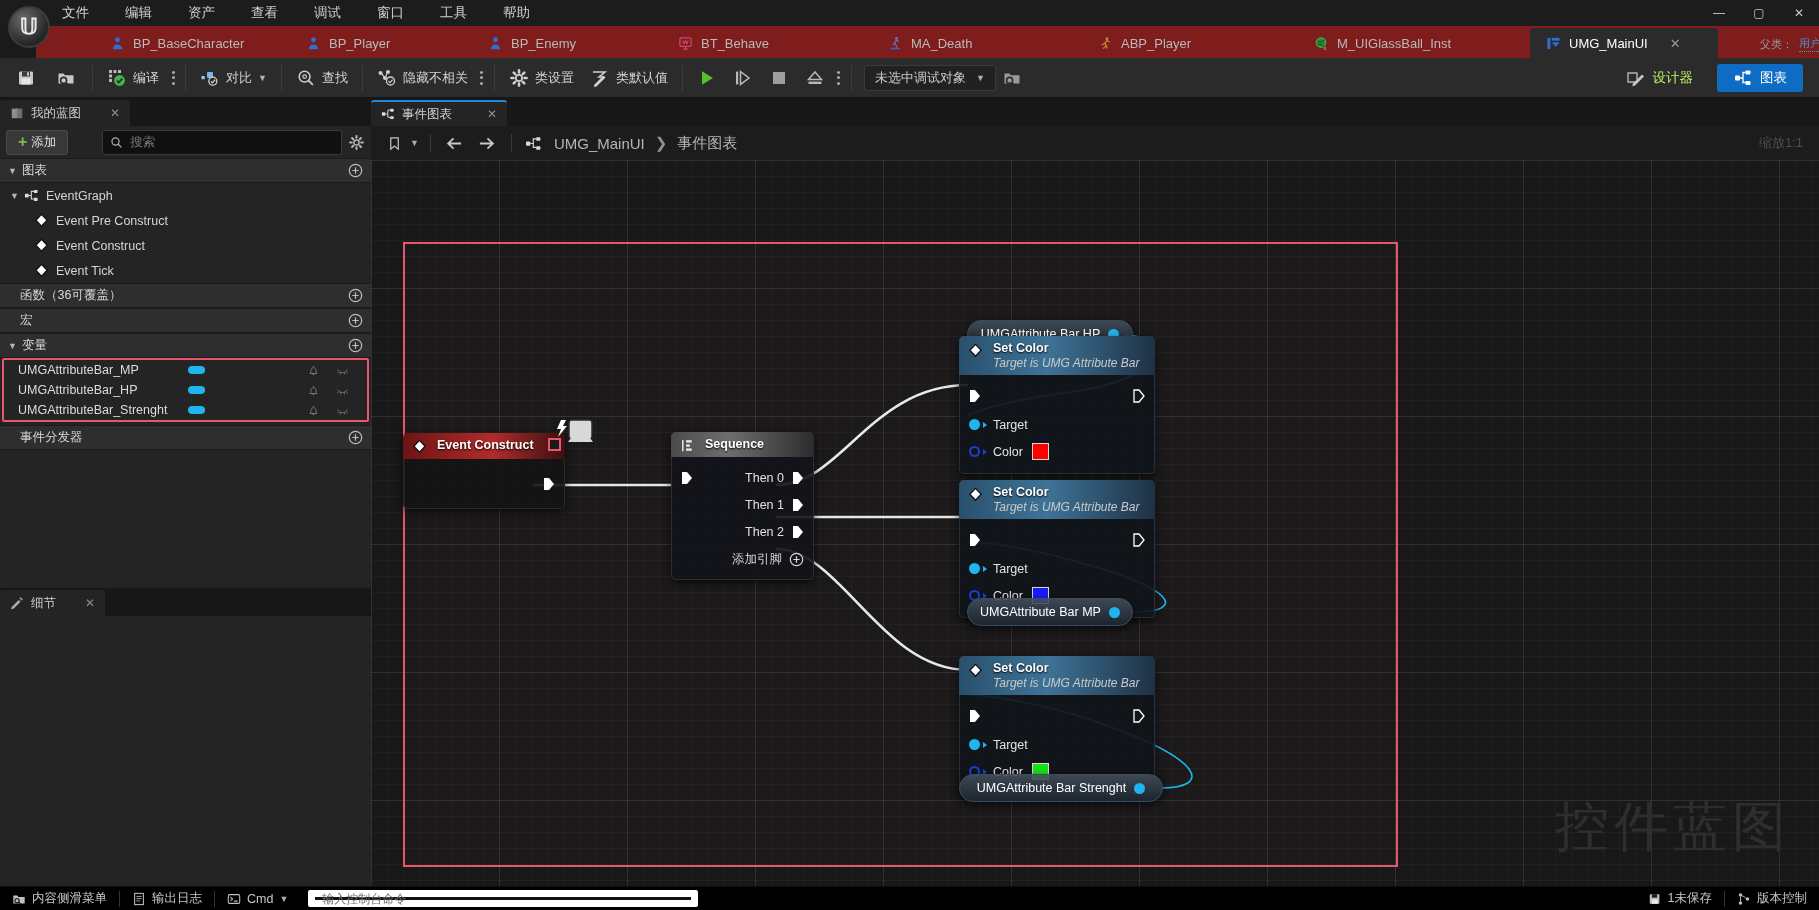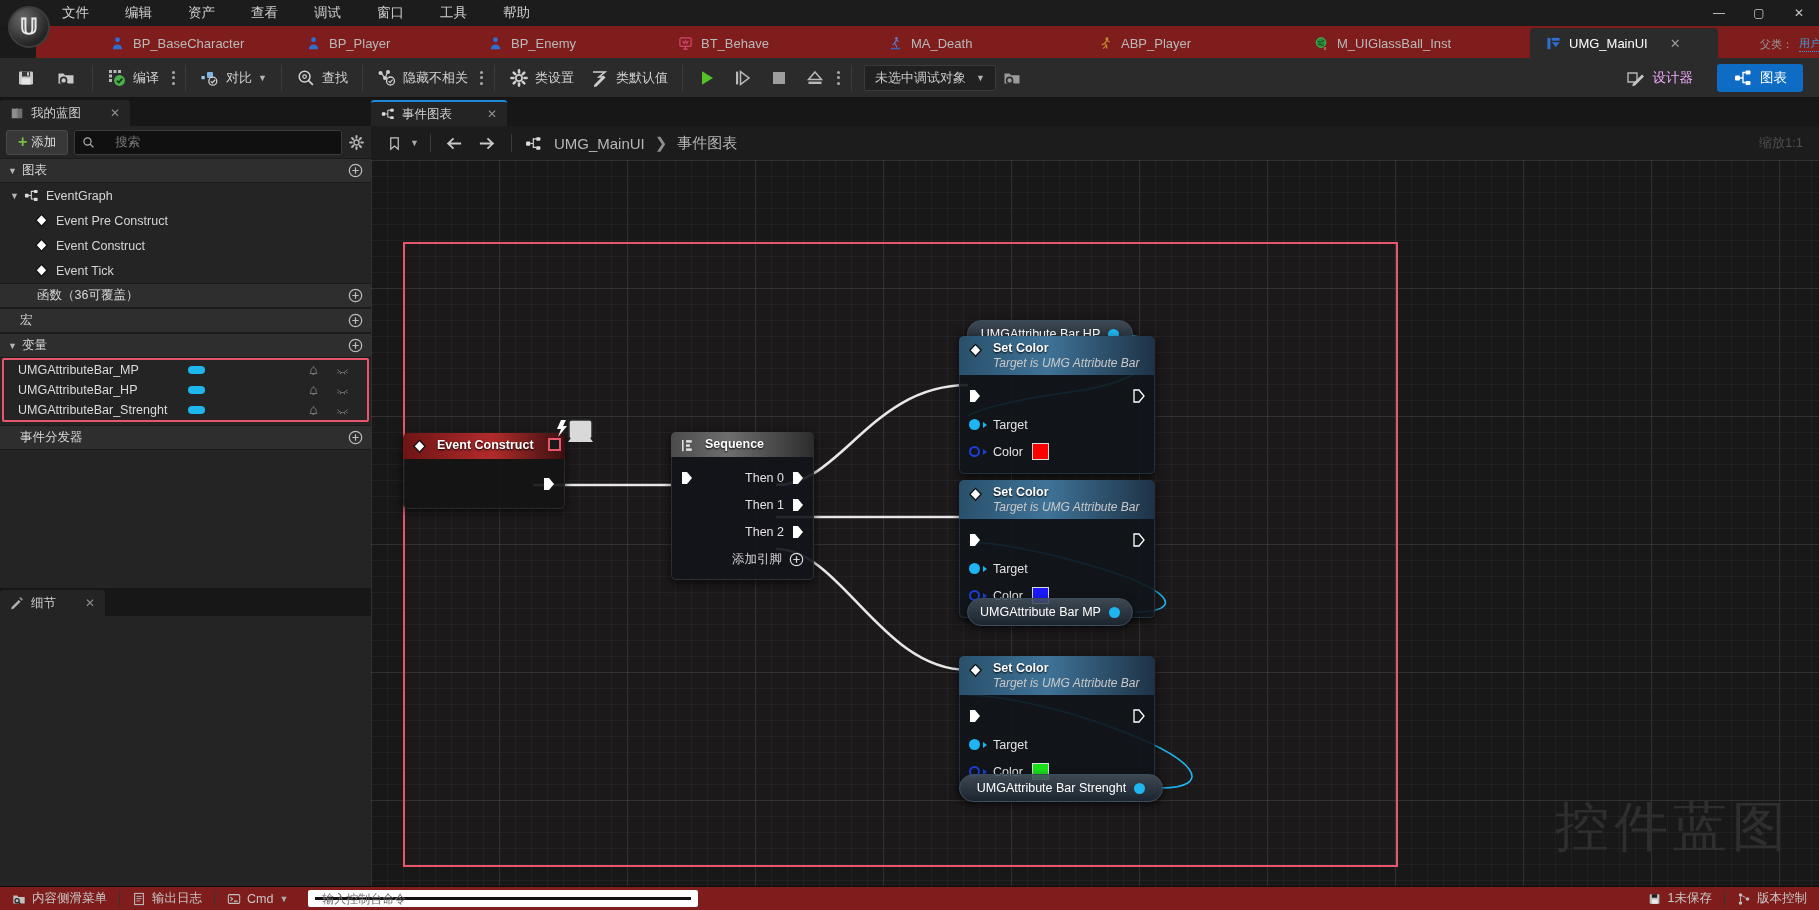--- a/index.html
+++ b/index.html
@@ -69,21 +69,21 @@
              height:32px; justify-content:center; cursor:pointer;}
   .tb-dots i { width:3px; height:3px; border-radius:50%; background:#aaa; display:block; }
   .dbg-select {
     display:flex; align-items:center; gap:10px; height:26px; padding:0 10px;
     background:#212121; border:1px solid #3a3a3a; border-radius:2px;
     font-size:13px; color:#c9c9c9; margin-left:6px; cursor:pointer;
   }
   .tb-right { margin-left:auto; display:flex; align-items:center; gap:8px; padding-right:10px; }
   .mode-btn {
     display:flex; align-items:center; gap:7px; height:28px; padding:0 16px;
-    font-size:13.5px; color:#f0abfc; border-radius:3px; cursor:pointer;
+    font-size:13.5px; color:#bef264; border-radius:3px; cursor:pointer;
   }
   .mode-btn.active { background:#0e6cc4; color:#fff; }
 
   
   .leftpanel {
     position:absolute; top:98px; left:0; width:371px; height:788px; background:#1c1c1c;
   }
   .panel-tabbar { height:28px; background:#171717; display:flex; align-items:flex-end; }
   .panel-tab {
     height:26px; background:#242424; display:flex; align-items:center; gap:7px;
@@ -94,21 +94,21 @@
 
   .mb-toolrow { height:32px; display:flex; align-items:center; gap:6px; padding:4px 6px; }
   .add-btn {
     display:flex; align-items:center; gap:4px; height:25px; padding:0 11px;
     background:#383838; border:1px solid #4a4a4a; border-radius:3px;
     font-size:12.5px; color:#e0e0e0; cursor:pointer;
   }
   .add-btn .plus { color:#78c043; font-size:16px; line-height:1; font-weight:bold; }
   .mb-search {
     flex:1; height:25px; background:#101010; border:1px solid #3a3a3a; border-radius:2px;
-    display:flex; align-items:center; gap:20px; padding:0 7px;
+    display:flex; align-items:center; gap:7px; padding:0 7px;margin-left:28px;
   }
   .mb-search input {
     flex:1; background:transparent; border:none; outline:none;
     color:#d2d2d2; font-size:12.5px; font-family:inherit;
   }
   .mb-search input::placeholder { color:#7a7a7a; }
   .gear { width:17px; height:17px; cursor:pointer; }
 
   .mb-section {
     height:25px; background:#2e2e2e; display:flex; align-items:center;
@@ -233,21 +233,21 @@
               border-bottom:3px solid transparent; margin-left:-5px; margin-right:6px;}
   .colorswatch { width:17px; height:17px; border:1px solid #d8d8d8; display:inline-block; margin-left:9px;}
   .varpin-dot { width:11px; height:11px; border-radius:50%; background:#1fb5ef; display:block;}
 
   .addpin-row { display:flex; align-items:center; justify-content:flex-end; gap:7px;
                 height:28px; padding:0 9px; font-size:12.5px; color:#d8d8d8; }
 
   
   .statusbar {
     position:absolute; bottom:0; left:0; width:1819px; height:24px;
-    background:#7f1d1d; display:flex; align-items:center; border-top:1px solid #0f0f0f;
+    background:#000000; display:flex; align-items:center; border-top:1px solid #0f0f0f;
   }
   .sb-btn { display:flex; align-items:center; gap:6px; height:24px; padding:0 12px;
             font-size:12.5px; color:#c6c6c6; cursor:pointer; }
   .sb-sep { width:1px; height:16px; background:#343434; }
   .cmd-input {
     width:390px; height:17px; background:#111; border:7px solid #ffffff; border-radius:2px;
     margin-left:8px; display:flex; align-items:center; padding:0 7px;
   }
   .cmd-input input { flex:1; background:transparent; border:none; outline:none;
                      color:#cfcfcf; font-size:12px; font-family:inherit; }
@@ -600,21 +600,21 @@
         </svg>
         <span>Event Construct</span>
       </div>
       <div class="tree-row" style="padding-left:34px">
         <svg class="ic" viewBox="0 0 16 16">
           <path d="M8 1.5l6 6.3-6 6.3-6-6.3z" fill="#fff" stroke="#111" stroke-width="1.4"></path>
         </svg>
         <span>Event Tick</span>
       </div>
 
-      <div class="mb-section" style="padding-left:37px">
+      <div class="mb-section" style="padding-left:20px">
         <span>函数（36可覆盖）</span>
         <span class="addcircle">
           <svg class="circle-plus" viewBox="0 0 16 16">
             <circle cx="8" cy="8" r="6.6" fill="none" stroke="#bdbdbd" stroke-width="1.3"></circle>
             <path d="M8 4.6v6.8M4.6 8h6.8" stroke="#bdbdbd" stroke-width="1.3"></path>
           </svg>
         </span>
       </div>
 
       <div class="mb-section" style="padding-left:20px">

